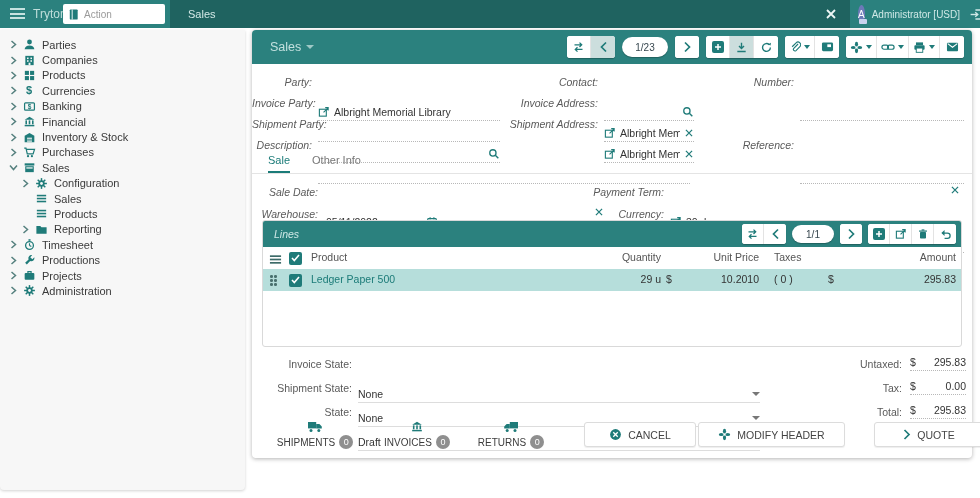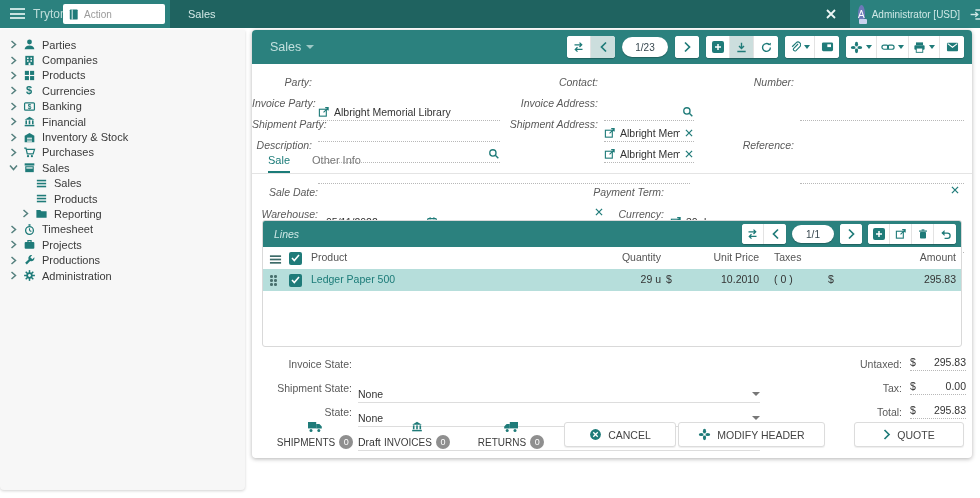--- a/index.html
+++ b/index.html
@@ -81,21 +81,21 @@
   
   .sel-caret { width:0; height:0; border-left:4px solid transparent; border-right:4px solid transparent; border-top:4px solid #777; }
   .totrow { position:absolute; display:flex; align-items:center; font-size:10.5px; color:#333; }
   .totrow .cur { width:14px; }
   .totrow .amt { flex:1; text-align:right; }
 
   
   .flatbtn { position:absolute; width:86px; display:flex; flex-direction:column; align-items:center; gap:2px; cursor:pointer; }
   .flatbtn .lblrow { display:flex; align-items:center; gap:4px; font-size:10px; color:#3c3c3c; }
   .badge { width:14px; height:14px; border-radius:50%; background:#8f8f8f; color:#fff; font-size:9px; display:flex; align-items:center; justify-content:center; }
-  .obtn { position:absolute; height:25px; background:#fff; border:1px solid #dcdcdc; border-radius:3px; display:flex; align-items:center; justify-content:center; gap:6px; font-size:10.5px; color:#444; cursor:pointer; box-shadow:0 1px 1px rgba(0,0,0,.07); }
+  .obtn { position:absolute; height:25px; background:#fff; border:1px solid #dcdcdc; border-radius:3px; display:flex; align-items:center; justify-content:center; gap:6px; font-size:10.5px; color:#444; cursor:pointer; box-shadow:0 1px 1px rgba(0,0,0,.07);margin-left:20px; }
 </style>
 </head>
 <body>
 
 <div class="topbar">
   <div class="hamburger">
       <span></span>
       <span></span>
       <span></span>
     </div>
@@ -262,20 +262,40 @@
     <span class="ticon">
         <svg width="13" height="13" viewBox="0 0 14 14">
           <rect class="icn" x="1.8" y="2.5" width="10.4" height="2.4"></rect>
           <path class="icn" d="M2.4 5.6h9.2V12H2.4z"></path>
           <rect x="3.6" y="6.8" width="6.8" height="1.4" fill="#f7f7f7"></rect>
         </svg>
       </span>
     <span>Sales</span>
   </div>
   <div class="titem child">
+    <span class="tchev">
+        <svg width="7" height="9" viewBox="0 0 7 9">
+          <path d="M1.5 1L5.5 4.5 1.5 8" fill="none" stroke="#55807e" stroke-width="1.5"></path>
+        </svg>
+      </span>
+    <span class="ticon">
+        <svg width="13" height="13" viewBox="0 0 14 14">
+          <g class="icn">
+            <rect x="6.2" y="1.2" width="1.6" height="11.6"></rect>
+            <rect x="6.2" y="1.2" width="1.6" height="11.6" transform="rotate(45 7 7)"></rect>
+            <rect x="6.2" y="1.2" width="1.6" height="11.6" transform="rotate(90 7 7)"></rect>
+            <rect x="6.2" y="1.2" width="1.6" height="11.6" transform="rotate(135 7 7)"></rect>
+            <circle cx="7" cy="7" r="3.4"></circle>
+          </g>
+          <circle cx="7" cy="7" r="1.5" fill="#f7f7f7"></circle>
+        </svg>
+      </span>
+    <span>Configuration</span>
+  </div>
+  <div class="titem child">
     <span class="tchev"></span>
     <span class="ticon">
         <svg width="13" height="13" viewBox="0 0 14 14">
           <rect class="icn" x="2" y="3" width="10" height="1.7"></rect>
           <rect class="icn" x="2" y="6.2" width="10" height="1.7"></rect>
           <rect class="icn" x="2" y="9.4" width="10" height="1.7"></rect>
         </svg>
       </span>
     <span>Sales</span>
   </div>
@@ -319,38 +339,38 @@
     <span>Timesheet</span>
   </div>
   <div class="titem">
     <span class="tchev">
         <svg width="7" height="9" viewBox="0 0 7 9">
           <path d="M1.5 1L5.5 4.5 1.5 8" fill="none" stroke="#55807e" stroke-width="1.5"></path>
         </svg>
       </span>
     <span class="ticon">
         <svg width="13" height="13" viewBox="0 0 14 14">
+          <path class="icn" d="M12.2 3.6a3.3 3.3 0 0 1-4.5 3.9l-3.6 3.7-1.8-1.8 3.7-3.6a3.3 3.3 0 0 1 3.9-4.5L7.8 3.4l2.3 2.3z"></path>
+        </svg>
+      </span>
+    <span>Productions</span>
+  </div>
+  <div class="titem">
+    <span class="tchev">
+        <svg width="7" height="9" viewBox="0 0 7 9">
+          <path d="M1.5 1L5.5 4.5 1.5 8" fill="none" stroke="#55807e" stroke-width="1.5"></path>
+        </svg>
+      </span>
+    <span class="ticon">
+        <svg width="13" height="13" viewBox="0 0 14 14">
           <path class="icn-stroke" d="M5.3 4.4V2.8h3.4v1.6" stroke-width="1.3"></path>
           <rect class="icn" x="1.8" y="4.4" width="10.4" height="7.2" rx="1"></rect>
         </svg>
       </span>
     <span>Projects</span>
-  </div>
-  <div class="titem">
-    <span class="tchev">
-        <svg width="7" height="9" viewBox="0 0 7 9">
-          <path d="M1.5 1L5.5 4.5 1.5 8" fill="none" stroke="#55807e" stroke-width="1.5"></path>
-        </svg>
-      </span>
-    <span class="ticon">
-        <svg width="13" height="13" viewBox="0 0 14 14">
-          <path class="icn" d="M12.2 3.6a3.3 3.3 0 0 1-4.5 3.9l-3.6 3.7-1.8-1.8 3.7-3.6a3.3 3.3 0 0 1 3.9-4.5L7.8 3.4l2.3 2.3z"></path>
-        </svg>
-      </span>
-    <span>Productions</span>
   </div>
   <div class="titem">
     <span class="tchev">
         <svg width="7" height="9" viewBox="0 0 7 9">
           <path d="M1.5 1L5.5 4.5 1.5 8" fill="none" stroke="#55807e" stroke-width="1.5"></path>
         </svg>
       </span>
     <span class="ticon">
         <svg width="13" height="13" viewBox="0 0 14 14">
           <g class="icn">

